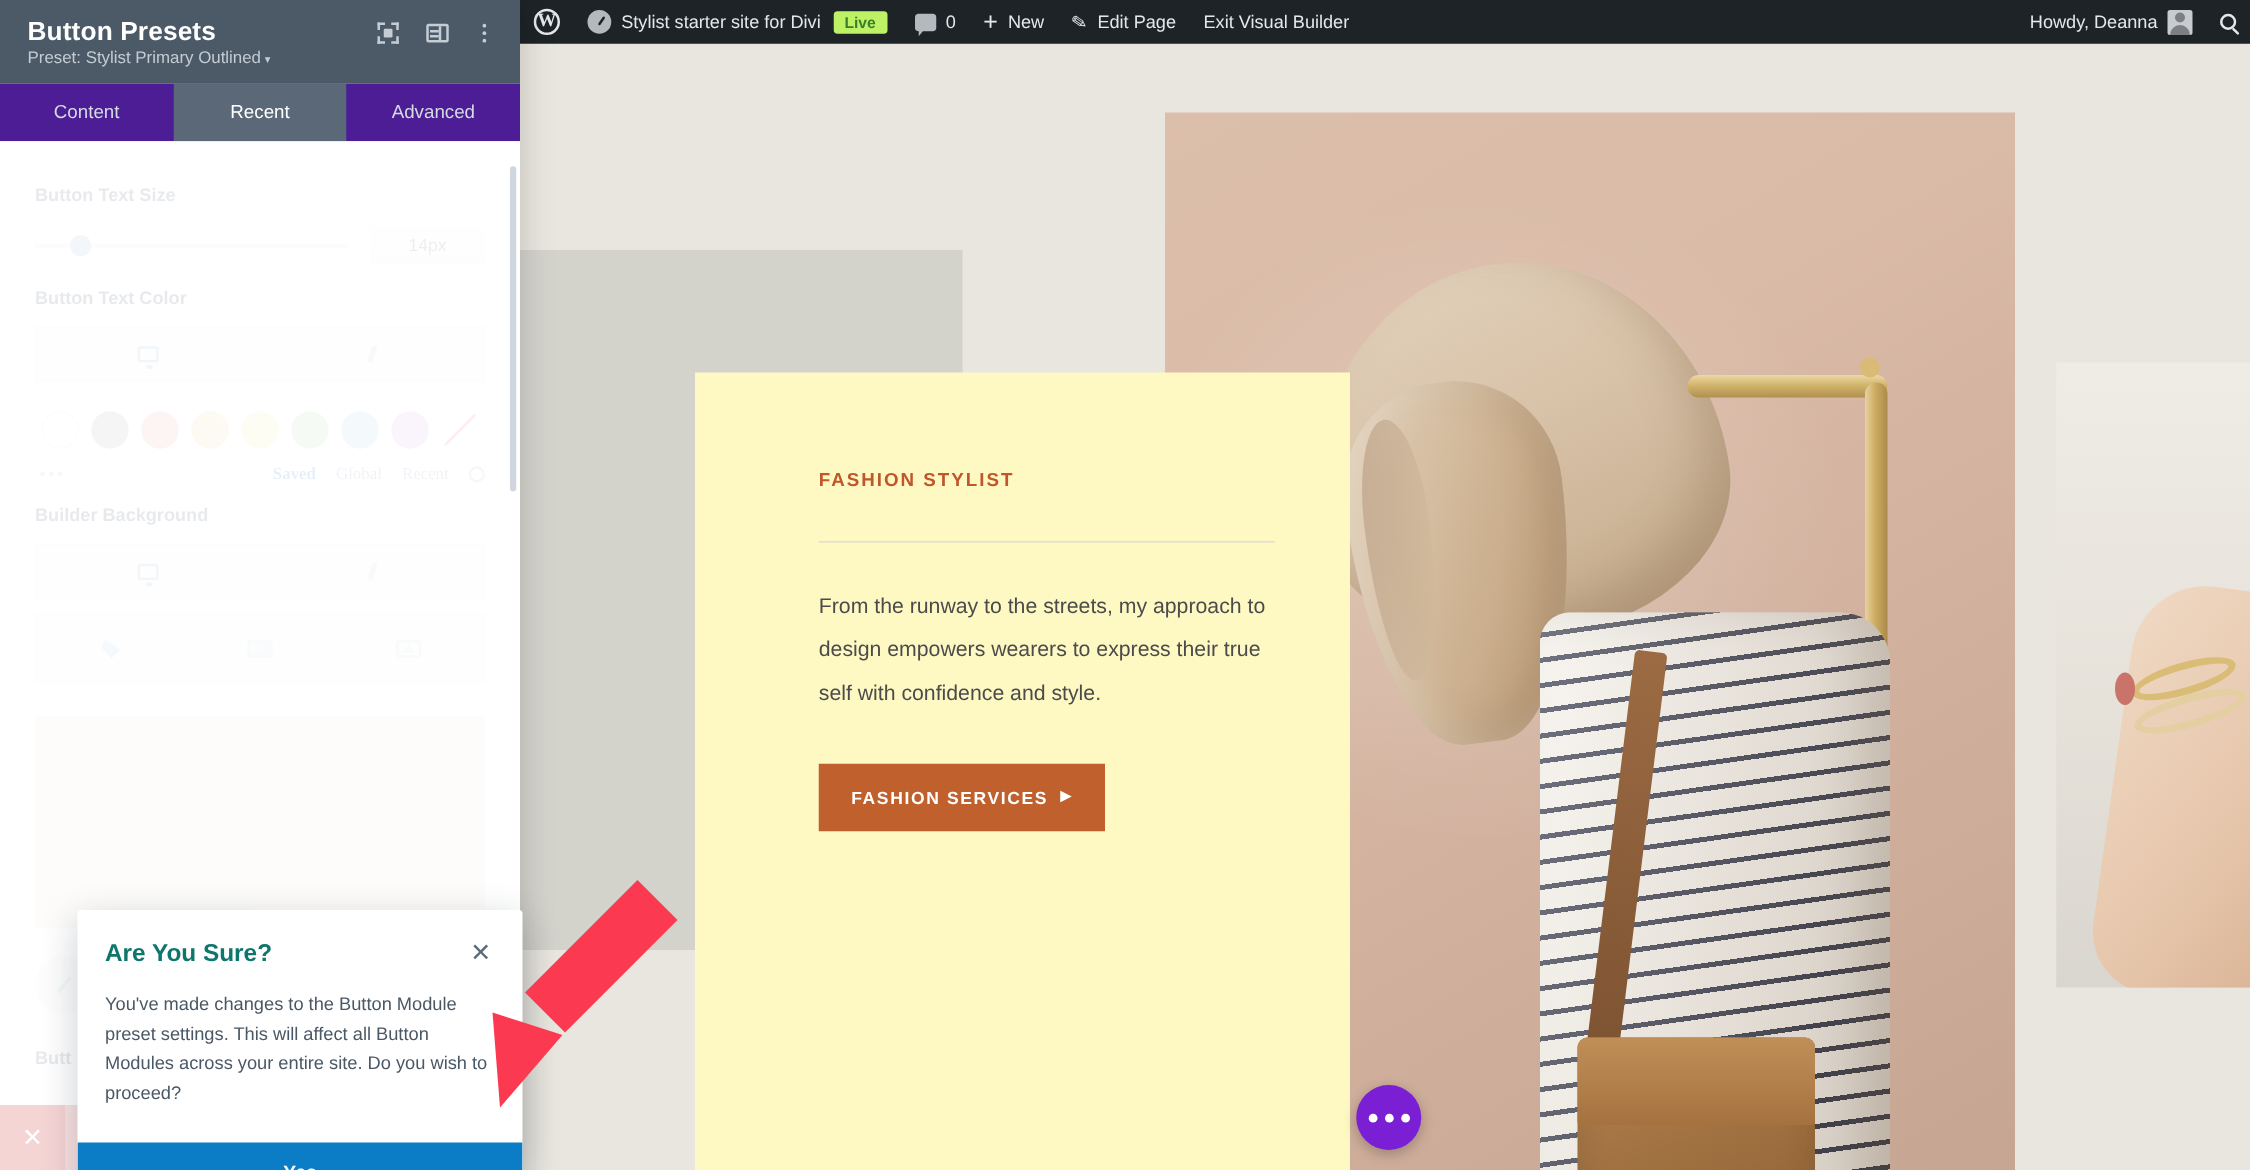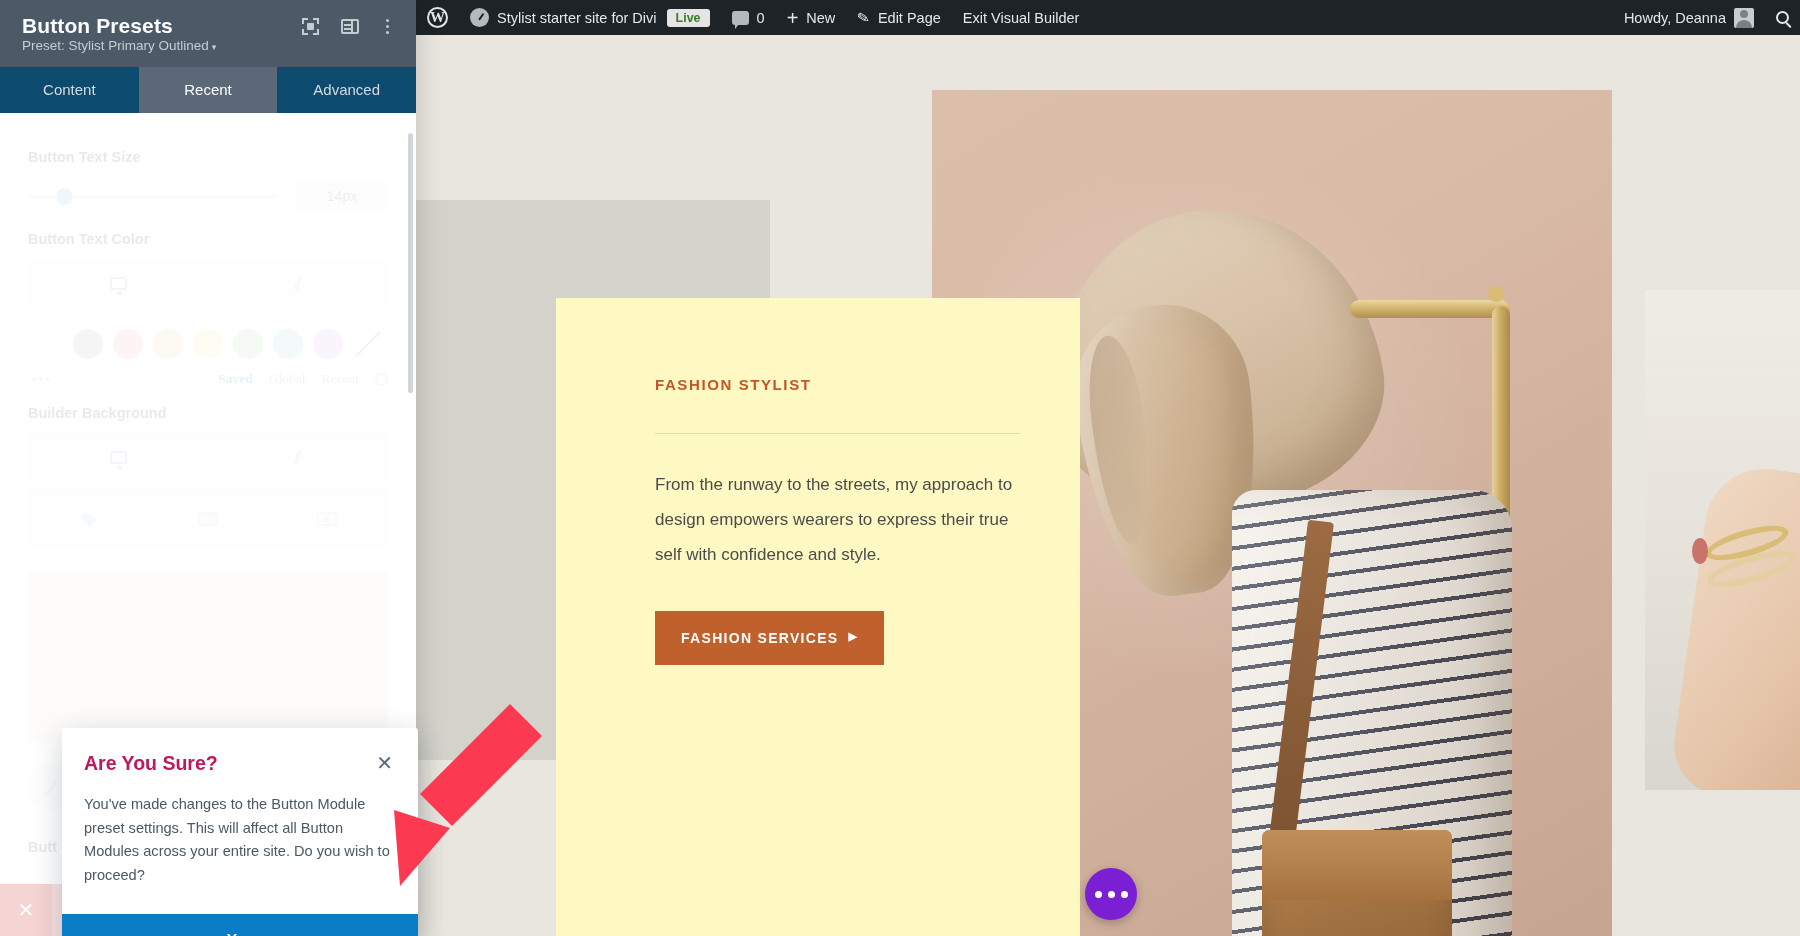--- a/index.html
+++ b/index.html
@@ -166,21 +166,21 @@
   }
   .dash-icon {
     width: 19px; height: 19px; border-radius: 50%;
     background: #b4b9be; position: relative;
   }
   .dash-icon::after{
     content:""; position:absolute; left:8px; top:4px; width:2px; height:8px;
     background:#1d2327; transform-origin: 1px 8px; transform: rotate(35deg); border-radius:1px;
   }
   .live-badge {
-    background: #e5e5e5; color: #3b7d2f; font-size: 12.5px; font-weight: 600;
+    background: #bef264; color: #3b7d2f; font-size: 12.5px; font-weight: 600;
     padding: 2px 9px; border-radius: 3px; margin-left: 2px;
   }
   .cmt-bubble {
     width: 17px; height: 14px; background: #b4b9be; border-radius: 3px; position: relative;
   }
   .cmt-bubble::after{
     content:""; position:absolute; left:3px; top:13px; border-left:4px solid #b4b9be;
     border-bottom:5px solid transparent; border-right:3px solid transparent;
   }
   .plus-ico { font-size: 20px; line-height: 1; color: #e6e7e8; font-weight: 300; }
@@ -224,21 +224,21 @@
   .ico-focus .c2{right:0;top:0;border-left:none;border-bottom:none;}
   .ico-focus .c3{left:0;bottom:0;border-right:none;border-top:none;}
   .ico-focus .c4{right:0;bottom:0;border-left:none;border-top:none;}
   .ico-focus .dot{left:5px;top:5px;width:7px;height:7px;border:none;background:#c4ccd4;border-radius:1px;}
   .ico-layout { width: 18px; height: 15px; border: 2px solid #c4ccd4; border-radius: 2px; position: relative; }
   .ico-layout::after{content:"";position:absolute;right:4px;top:0;bottom:0;width:2px;background:#c4ccd4;}
   .ico-layout::before{content:"";position:absolute;left:1px;top:3px;width:7px;height:2px;background:#c4ccd4;box-shadow:0 4px 0 #c4ccd4;}
   .ico-dots { display:flex; flex-direction:column; gap:3px; padding: 2px 5px; }
   .ico-dots i { width:3px;height:3px;border-radius:50%;background:#c4ccd4;display:block; }
 
-  .tabs { display: flex; background: #0c4a6e; }
+  .tabs { display: flex; background: #4c1d95; }
   .tab {
     flex: 1; text-align: center; padding: 14px 0 15px 0;
     color: #d4dbe2; font-size: 15px; cursor: pointer;
   }
   .tab.active { background: #5a6877; color: #fff; }
 
   .panel-body { position: relative; flex: 1; overflow: hidden; background: #fff; }
   .panel-content { padding: 18px 28px 0 28px; opacity: .14; }
   .field-label { color: #5b6b7d; font-size: 14.5px; margin: 18px 0 14px 0; font-weight: 600; }
   .slider-row { display: flex; align-items: center; gap: 0; height: 34px; }
@@ -287,21 +287,21 @@
   }
 
   
   .dialog {
     position: absolute; left: 62px; top: 728px; width: 356px;
     background: #fff; z-index: 90;
     box-shadow: 0 8px 30px rgba(20,30,45,.22);
     border-radius: 3px; overflow: hidden;
   }
   .dlg-head { display: flex; align-items: flex-start; padding: 24px 22px 0 22px; }
-  .dlg-title { font-size: 19.5px; font-weight: 700; color: #be185d; }
+  .dlg-title { font-size: 19.5px; font-weight: 700; color: #0f766e; }
   .dlg-close {
     margin-left: auto; color: #5c6b7a; font-size: 20px; line-height: 1;
     cursor: pointer; font-weight: 300; padding: 1px 3px;
   }
   .dlg-body {
     padding: 18px 22px 26px 22px; font-size: 14.6px; line-height: 1.62; color: #4a5866;
   }
   .dlg-yes {
     display: block; width: 100%; border: none; cursor: pointer;
     background: #0b7dc7; color: #fff; font-size: 15.5px; font-weight: 700;

